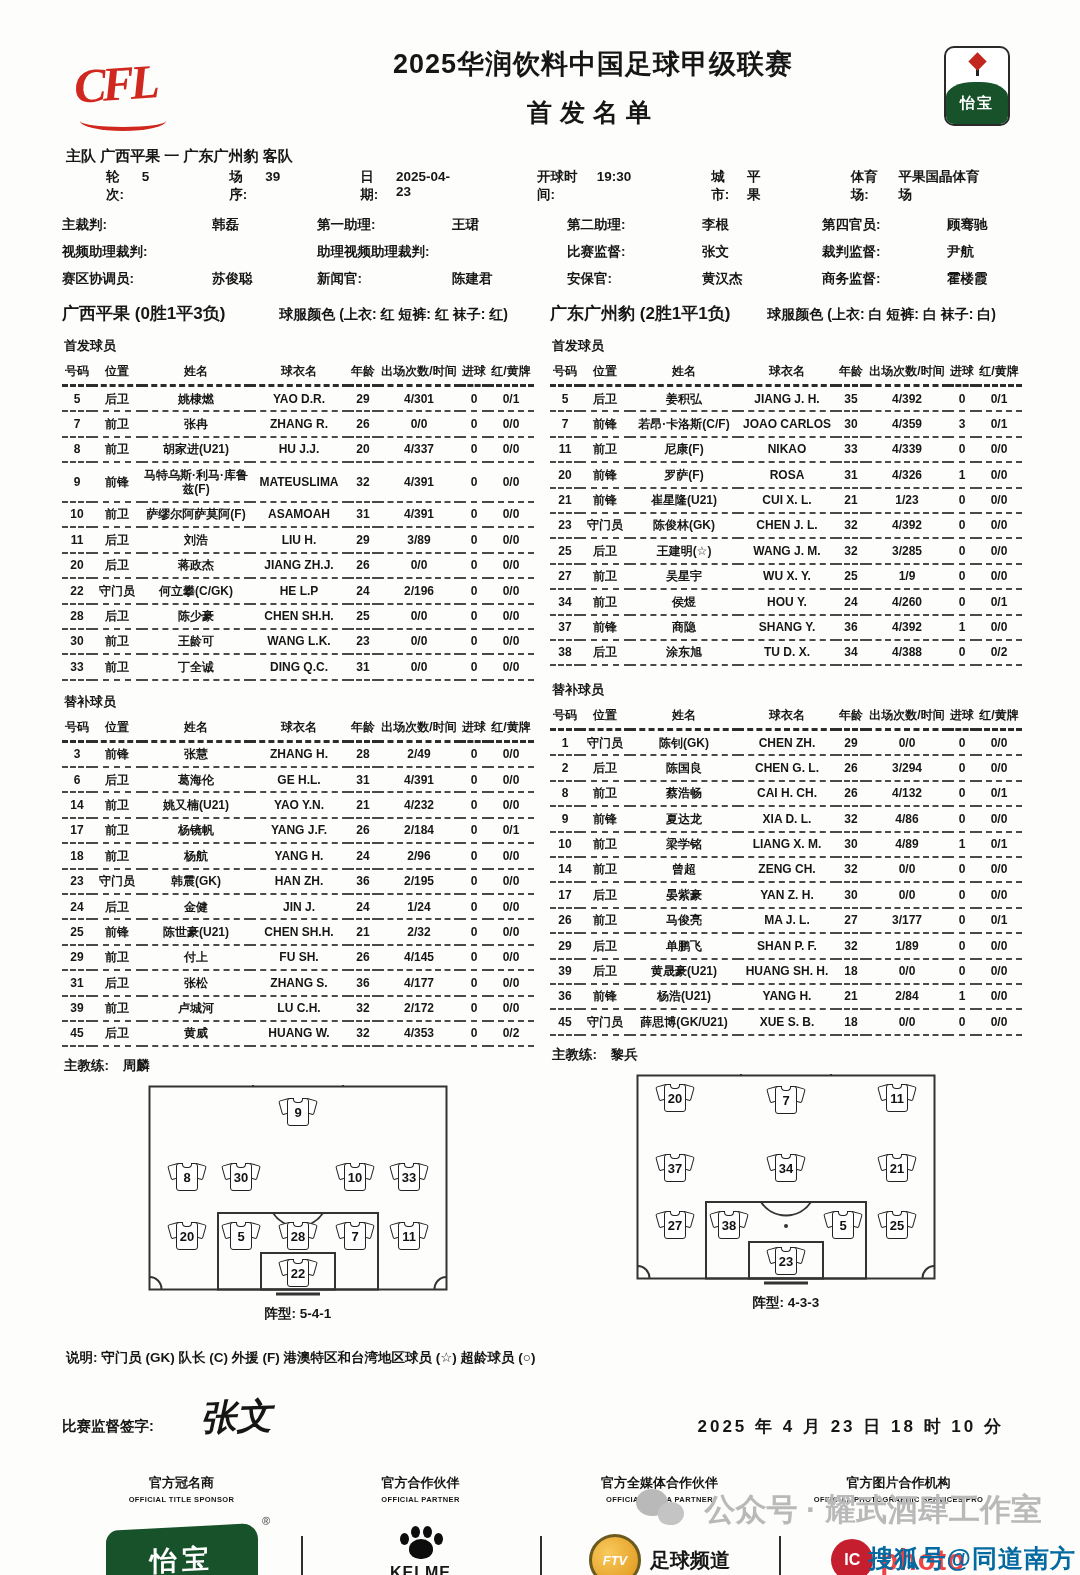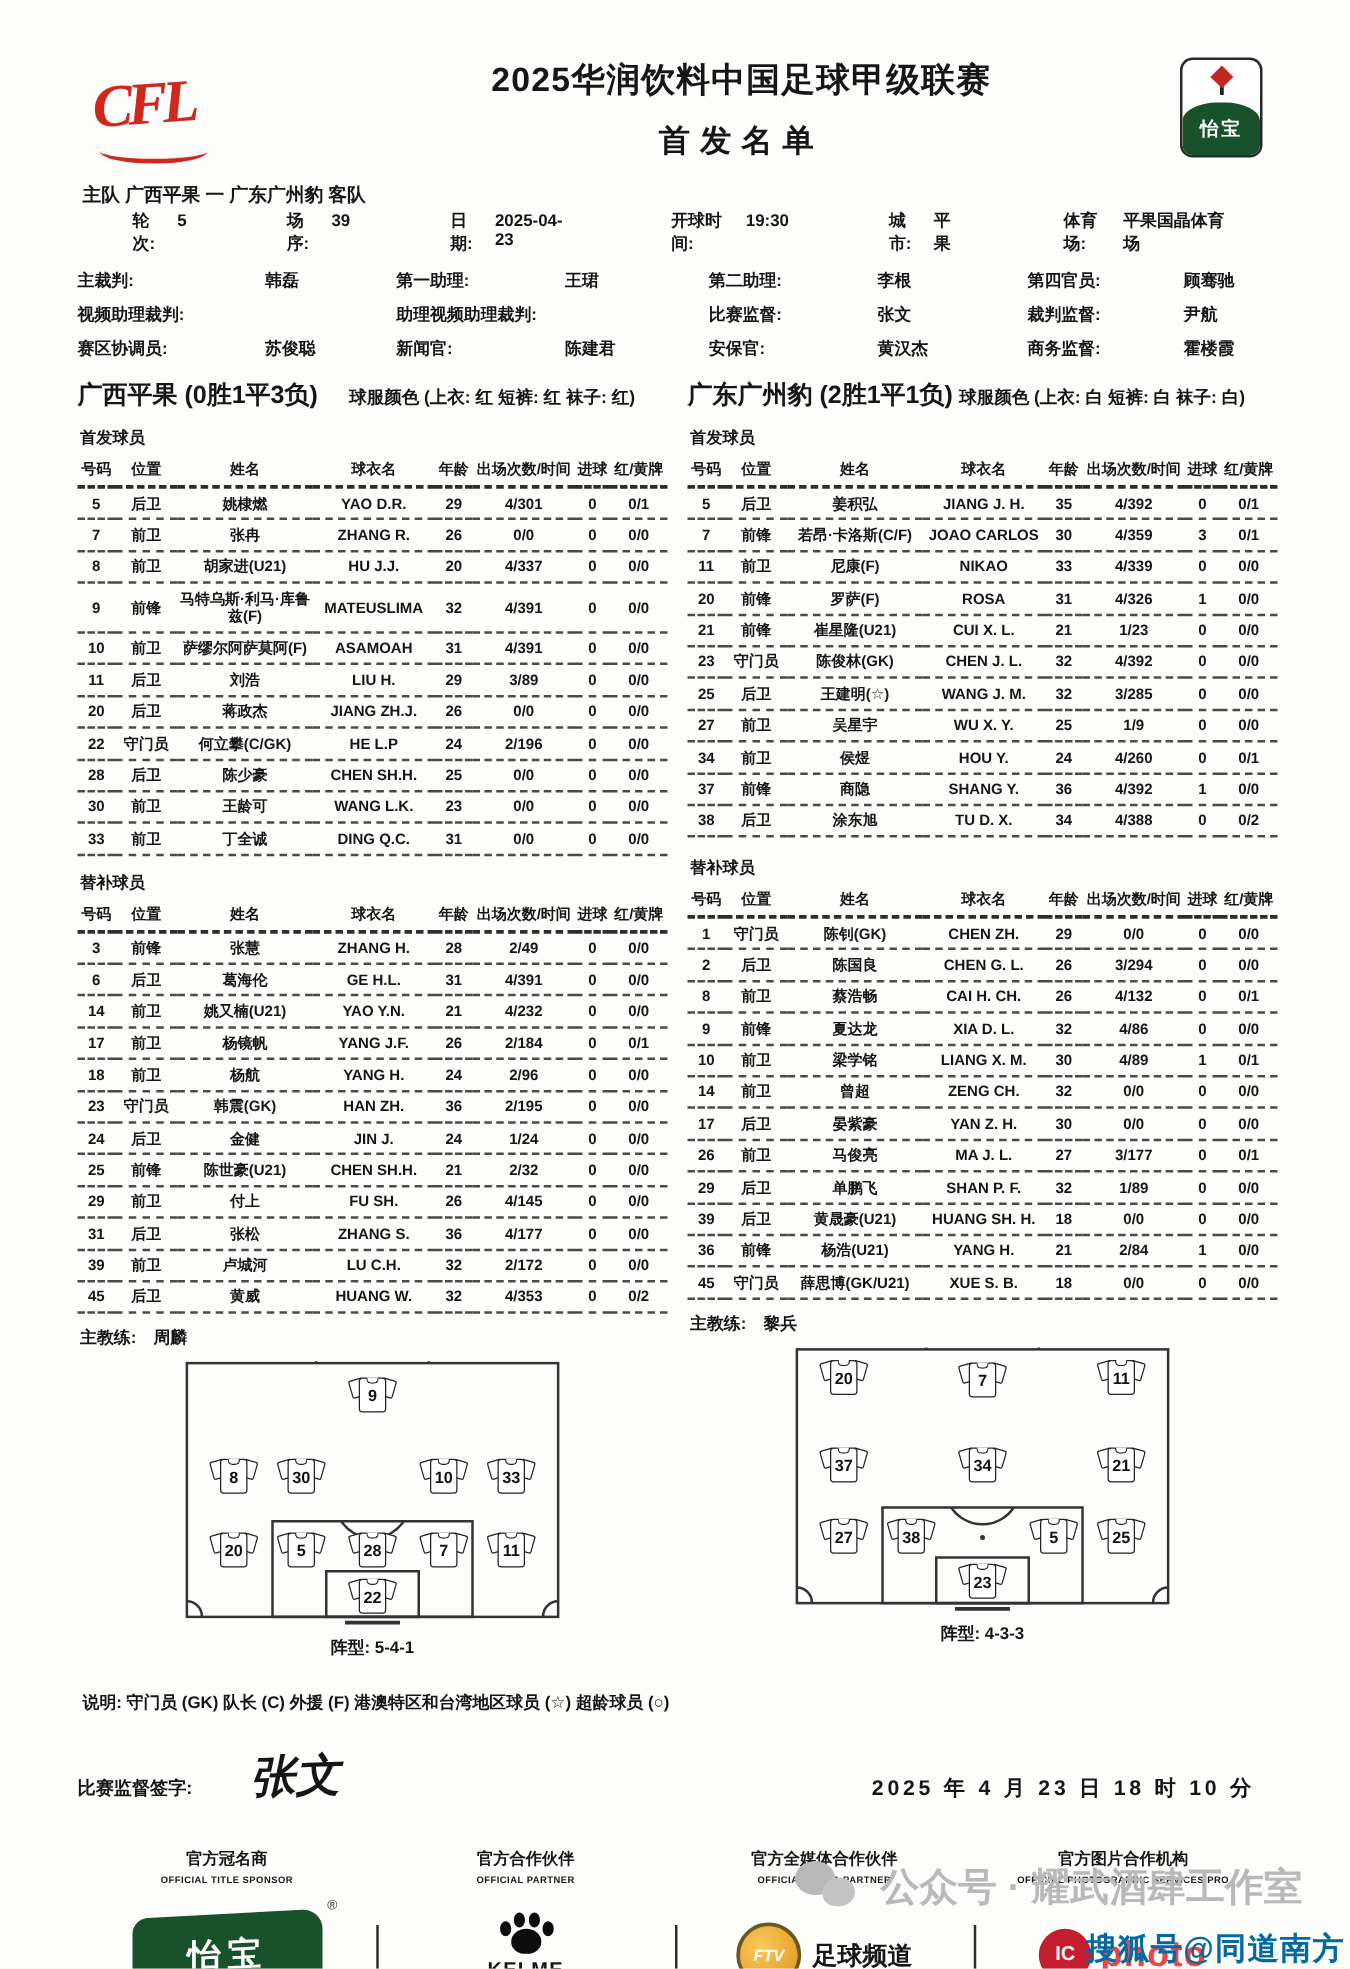--- a/index.html
+++ b/index.html
@@ -23,21 +23,21 @@
   
   .teams-line{font-size:15px;font-weight:800;margin:16px 0 2px 4px;}
   .info-row{display:flex;align-items:baseline;font-size:13.5px;font-weight:800;margin-bottom:12px;}
   .info-row .lbl{margin-right:8px;margin-left:44px;}
   .info-row .val{margin-right:36px;}
   .off-row{display:grid;grid-template-columns:150px 105px 135px 115px 135px 120px 125px auto;font-size:13.5px;font-weight:800;margin-bottom:9px;align-items:baseline;}
 
   
   .teams-grid{display:grid;grid-template-columns:1fr 1fr;column-gap:16px;margin-top:14px;}
   .team-head{display:flex;align-items:baseline;font-weight:800;}
-  .team-name{font-size:20px;}
+  .team-name{font-size:17px;}
   .kit{font-size:14px;margin-left:auto;padding-right:26px;}
   .sec-label{font-size:13px;font-weight:800;margin:12px 0 6px 2px;}
   table.roster{width:100%;border-collapse:collapse;table-layout:fixed;font-weight:700;}
   table.roster th{font-size:12px;padding:2px 0 4px;border-bottom:3px dashed #2d2d2d;white-space:nowrap;}
   table.roster td{font-size:12px;text-align:center;padding:4.5px 1px;border-bottom:2px dashed #4a4a4a;line-height:1.2;word-break:break-all;}
   .c-no{width:30px;} .c-pos{width:50px;} .c-name{width:108px;} .c-jer{width:98px;}
   .c-age{width:30px;} .c-app{width:82px;} .c-goal{width:28px;} .c-card{width:46px;}
   .starters-wrap{min-height:308px;}
   .coach-line{font-size:13.5px;font-weight:800;margin:10px 0 2px 2px;}
   .coach-line .val{margin-left:10px;}

